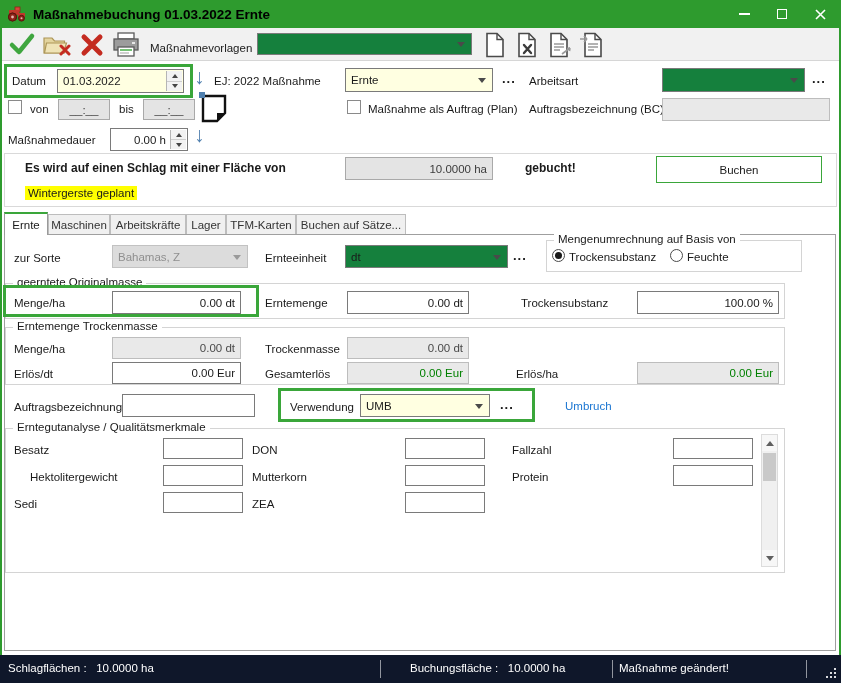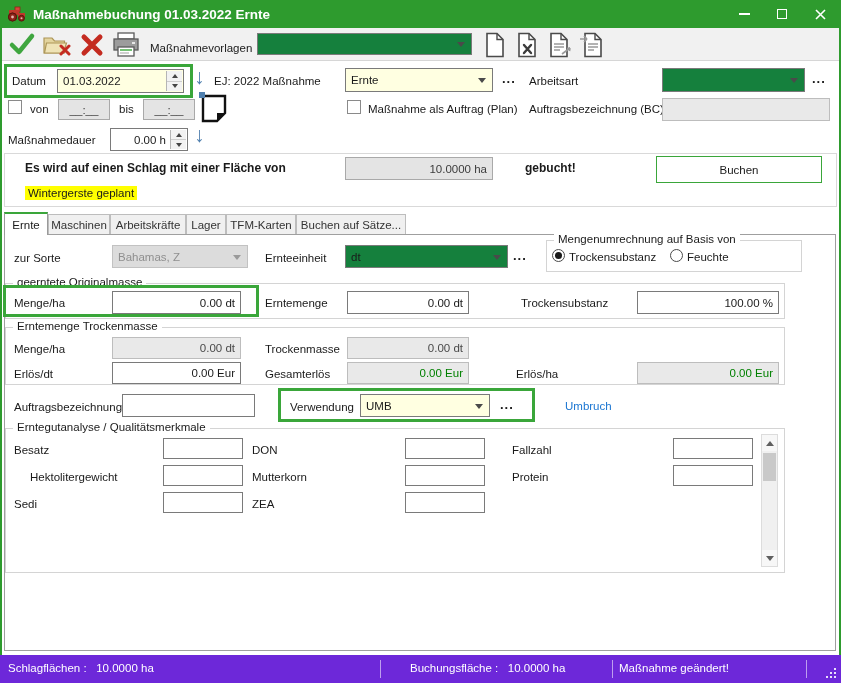--- a/index.html
+++ b/index.html
@@ -1,21 +1,21 @@
 <!DOCTYPE html>
 <html><head>
 <meta charset="utf-8">
 <style>
   *{margin:0;padding:0;box-sizing:border-box}
   html,body{width:841px;height:683px}
   body{font-family:"Liberation Sans",sans-serif;color:#1a1a1a;background:#fff}
   .window{position:relative;width:841px;height:683px;background:#fff;overflow:hidden}
   
   .titlebar{position:absolute;top:0;left:0;width:841px;height:28px;background:#2e9b2e;display:flex;align-items:center;z-index:60}
-  .title-text{color:#ffffff;font-size:13.5px;font-weight:bold;margin-left:7px;white-space:nowrap}
+  .title-text{color:#000000;font-size:13.5px;font-weight:bold;margin-left:7px;white-space:nowrap}
   .tractor{margin-left:7px;display:flex;align-items:center}
   .win-controls{position:absolute;right:2px;top:0;height:28px;display:flex}
   .wbtn{width:38px;height:28px;display:flex;align-items:center;justify-content:center;cursor:default}
   .glyph-min{width:11px;height:2px;background:#fff}
   .glyph-max{width:10px;height:10px;border:1.6px solid #fff}
   
   .edge{position:absolute;top:28px;width:2px;height:627px;background:#2e9b2e;z-index:55}
   
   .toolbar{position:absolute;top:28px;left:2px;width:837px;height:33px;background:#f1f1f1;border-bottom:1px solid #d6d6d6;z-index:5}
   .tool-icon{position:absolute;display:flex;align-items:center;justify-content:center}
@@ -60,21 +60,21 @@
   
   .radio{position:absolute;width:13px;height:13px;border:1px solid #4a4a4a;border-radius:50%;background:#fff;display:flex;align-items:center;justify-content:center}
   .radio .dot{width:7px;height:7px;border-radius:50%;background:#1a1a1a}
   
   .vscroll{position:absolute;width:17px;background:#f0f0f0;border:1px solid #dcdcdc}
   .vs-btn{position:absolute;left:0;width:15px;height:16px;display:flex;align-items:center;justify-content:center;background:#f7f7f7}
   .vs-thumb{position:absolute;left:1px;width:13px;background:#c9c9c9}
   .tri-up-s{width:0;height:0;border-left:4px solid transparent;border-right:4px solid transparent;border-bottom:5px solid #5f5f5f}
   .tri-dn-s{width:0;height:0;border-left:4px solid transparent;border-right:4px solid transparent;border-top:5px solid #5f5f5f}
   
-  .statusbar{position:absolute;left:0;bottom:0;width:841px;height:28px;background:#6d28d9;z-index:60}
+  .statusbar{position:absolute;left:0;bottom:0;width:841px;height:28px;background:#0f172a;z-index:60}
   .sbar-text{position:absolute;top:7px;color:#fff;font-size:11.5px;white-space:pre}
   .sbar-div{position:absolute;top:5px;width:1px;height:18px;background:rgba(255,255,255,.55)}
   .grip{position:absolute;right:4px;bottom:4px;width:11px;height:11px}
   .grip span{position:absolute;left:0;top:0;width:2px;height:2px;background:transparent;
     box-shadow:8px 0 0 rgba(255,255,255,.85),4px 4px 0 rgba(255,255,255,.85),8px 4px 0 rgba(255,255,255,.85),0 8px 0 rgba(255,255,255,.85),4px 8px 0 rgba(255,255,255,.85),8px 8px 0 rgba(255,255,255,.85)}
 </style>
 </head>
 <body>
 
 <div class="window">

